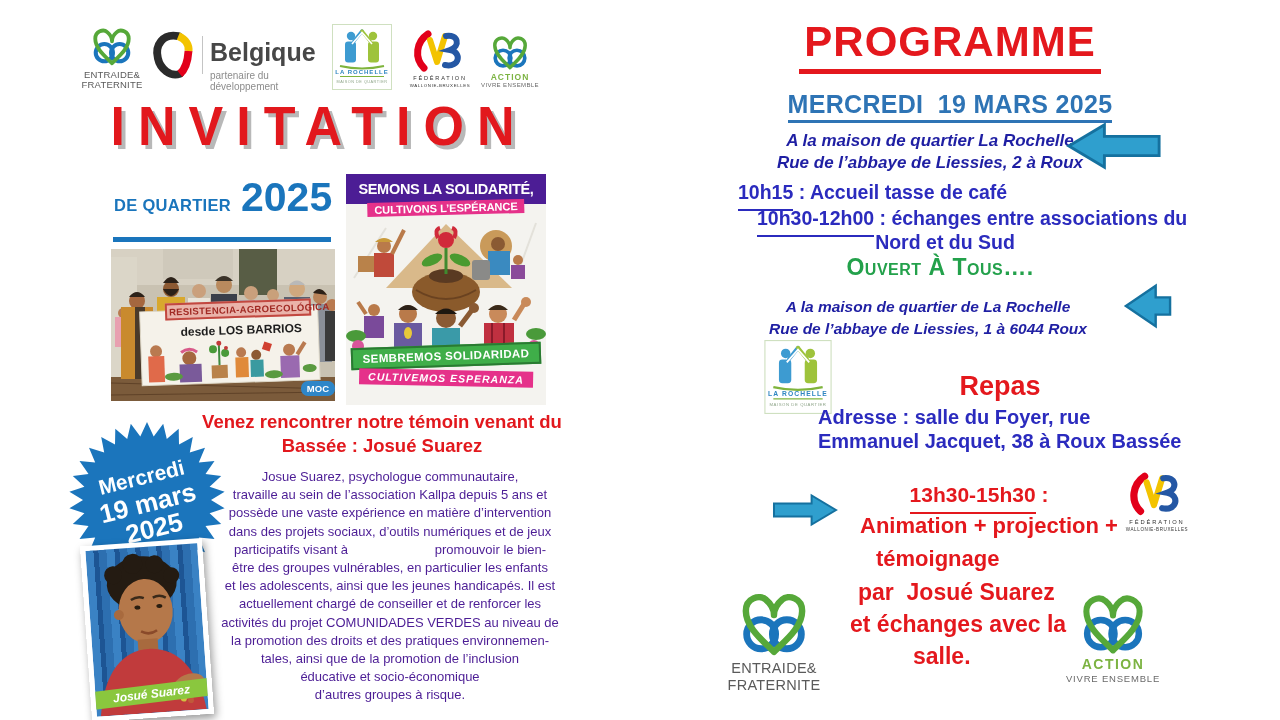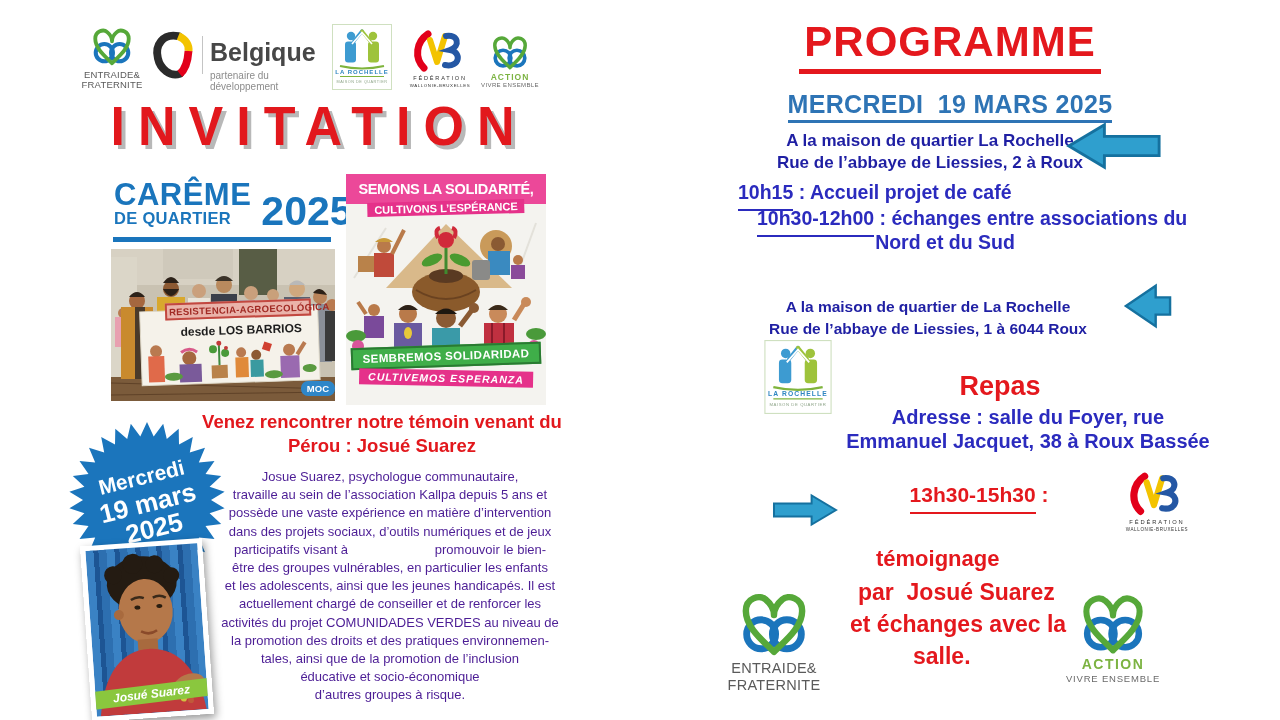--- a/index.html
+++ b/index.html
@@ -34,21 +34,21 @@
   
   .group-photo { width:224px; height:152px; overflow:hidden; }
   .gp-overlay { position:absolute; text-align:center; }
   .gp-title { background:#eab3aa; border:2px solid #c24840; color:#a12a24;
     font-size:9.5px; font-weight:bold; letter-spacing:.3px; padding:1px 2px;
     transform:rotate(-2deg); white-space:nowrap; }
   .gp-sub { color:#1d1d1d; font-size:12px; font-weight:bold; transform:rotate(-2deg); white-space:nowrap;}
   .gp-credit { background:#2e86c8; color:#fff; font-size:9.5px; font-weight:bold; padding:2px 6px; }
 
   .poster { width:200px; height:231px; background:#f4f3ef; overflow:hidden; }
-  .poster-band1 { height:30px; background:#ec4899; display:flex; align-items:center; justify-content:center;
+  .poster-band1 { height:30px; background:#4c1d95; display:flex; align-items:center; justify-content:center;
     color:#fff; font-weight:bold; font-size:14.5px; letter-spacing:-.3px; white-space:nowrap; }
   .poster-band2 { position:absolute; top:27px; left:50%; transform:translateX(-50%) rotate(-1.5deg);
     background:#e5318a; color:#fff; font-weight:bold; font-size:11px; padding:1px 7px; white-space:nowrap; }
   .poster-banner1 { position:absolute; top:171px; left:5px; right:5px; background:#3fae49;
     border:2px solid #2a7a32; color:#fff; font-weight:bold; font-size:11.5px; text-align:center;
     padding:3px 0; transform:rotate(-2deg); letter-spacing:.4px; white-space:nowrap;}
   .poster-banner2 { position:absolute; top:196px; left:50%; transform:translateX(-50%) rotate(1.2deg);
     background:#e5318a; color:#fff; font-weight:bold; font-style:italic; font-size:10.5px;
     padding:2px 9px; letter-spacing:1px; white-space:nowrap;}
 
@@ -67,27 +67,27 @@
   .josue-caption { position:absolute; left:-6px; right:-6px; bottom:10px; background:#8ac73e;
     color:#fff; font-weight:bold; font-style:italic; font-size:12px; text-align:center;
     padding:2px 0; transform:rotate(-3deg); }
 
   
   .center-wrap { text-align:center; }
   .prog-title { display:inline-block; font-size:42px; font-weight:800; color:#e4181d;
     letter-spacing:1px; border-bottom:5px solid #e4181d; padding:0 5px 3px; }
   .date-head { display:inline-block; font-size:25px; font-weight:800; color:#2e74b5;
     border-bottom:3px solid #2e74b5; padding-bottom:1px; letter-spacing:.3px; }
-  .venue { color:#1f1fa3; font-weight:bold; text-align:center;
+  .venue { color:#1f1fa3; font-weight:bold; font-style:italic; text-align:center;
     white-space:pre-line; }
   .blue-item { color:#2b2bbe; font-weight:bold; font-size:19.5px; }
   .u { border-bottom:2px solid currentColor; padding-bottom:6px; }
   .openall { color:#23a14b; font-weight:bold; font-size:23px; font-variant:small-caps; letter-spacing:.5px; }
   .red-item { color:#e4181d; font-weight:bold; }
-  .addr { color:#2b2bbe; font-weight:bold; font-size:20px; text-align:center;
+  .addr { color:#2b2bbe; font-weight:bold; font-size:20px; 
     line-height:1.18; white-space:pre-line; }
 
   .lr-title { font-size:6px; font-weight:bold; fill:#2e86c1; letter-spacing:1px; text-anchor:middle;
     font-family:"Liberation Sans",sans-serif;}
   .lr-sub { font-size:3.8px; fill:#8fa58a; letter-spacing:.5px; text-anchor:middle;
     font-family:"Liberation Sans",sans-serif;}
   .fwb-t1 { font-size:5.6px; fill:#333; letter-spacing:1.8px; text-anchor:middle; font-family:"Liberation Sans",sans-serif;}
   .fwb-t2 { font-size:4.4px; fill:#333; letter-spacing:.6px; text-anchor:middle; font-family:"Liberation Sans",sans-serif;}
 
   .ef-big-text { font-size:14.5px; color:#5a5a5a; line-height:1.15; text-align:center; letter-spacing:.3px;}
@@ -175,21 +175,20 @@
   </div>
   <div class="abs" style="left:470px;top:72px;width:80px;">
     <div style="font-size:8.5px;font-weight:bold;color:#7cb342;letter-spacing:1px;text-align:center;">ACTION</div>
     <div style="font-size:6px;color:#6a6a6a;text-align:center;letter-spacing:.4px;">VIVRE ENSEMBLE</div>
   </div>
 
   <div class="abs invitation" style="left:84px;top:96px;">INVITATION</div>
 
   <div class="abs careme" style="left:114px;top:180px;">
     <div>
-      <div class="careme-l1">CARÊME</div>
       <div class="careme-l2">DE QUARTIER</div>
     </div>
     <div class="careme-year">2025</div>
   </div>
   <div class="abs careme-rule" style="left:113px;top:237px;"></div>
 
   <div class="abs group-photo" style="left:111px;top:249px;">
     <svg width="224" height="152" viewBox="0 0 224 152">
       <rect width="224" height="152" fill="#c9c2b2"></rect>
       <rect width="224" height="36" fill="#d7d1c3"></rect>
@@ -312,21 +311,21 @@
       <ellipse cx="10" cy="118" rx="10" ry="6" fill="#4a9a3a"></ellipse>
       <ellipse cx="190" cy="116" rx="10" ry="6" fill="#4a9a3a"></ellipse>
       <circle cx="12" cy="128" r="6" fill="#d8559a"></circle>
         <circle cx="188" cy="128" r="6" fill="#d8559a"></circle>
     </svg>
     <div class="poster-banner1">SEMBREMOS SOLIDARIDAD</div>
     <div class="poster-banner2">CULTIVEMOS ESPERANZA</div>
   </div>
 
   <div class="abs witness" style="left:202px;top:410px;">Venez rencontrer notre témoin venant du
-Pérou : Josué Suarez</div>
+Bassée : Josué Suarez</div>
 
   <div class="abs" style="left:67px;top:420px;">
     <svg width="160" height="160" viewBox="0 0 160 160">
       <polygon id="star-poly" fill="#1b75bc" points="80.0,2.0 86.7,16.4 96.2,3.7 99.8,19.1 111.7,8.7 112.0,24.6 125.8,16.9 122.8,32.4 138.0,27.8 131.8,42.4 147.5,41.0 138.5,54.0 154.2,55.9 142.6,66.7 157.6,71.8 144.0,80.0 157.6,88.2 142.6,93.3 154.2,104.1 138.5,106.0 147.5,119.0 131.8,117.6 138.0,132.2 122.8,127.6 125.8,143.1 112.0,135.4 111.7,151.3 99.8,140.9 96.2,156.3 86.7,143.6 80.0,158.0 73.3,143.6 63.8,156.3 60.2,140.9 48.3,151.3 48.0,135.4 34.2,143.1 37.2,127.6 22.0,132.2 28.2,117.6 12.5,119.0 21.5,106.0 5.8,104.1 17.4,93.3 2.4,88.2 16.0,80.0 2.4,71.8 17.4,66.7 5.8,55.9 21.5,54.0 12.5,41.0 28.2,42.4 22.0,27.8 37.2,32.4 34.2,16.9 48.0,24.6 48.3,8.7 60.2,19.1 63.8,3.7 73.3,16.4"></polygon>
       <g transform="rotate(-14 80 80)">
         <text x="80" y="64" class="star-text" font-size="21">Mercredi</text>
         <text x="80" y="92" class="star-text" font-size="26">19 mars</text>
         <text x="80" y="118" class="star-text" font-size="26">2025</text>
       </g>
     </svg>
@@ -378,28 +377,29 @@
   </div>
 
   <div class="abs venue" style="left:730px;top:130px;width:400px;font-size:17px;line-height:1.3;">A la maison de quartier La Rochelle
 Rue de l’abbaye de Liessies, 2 à Roux</div>
 
   <svg class="abs" style="left:1066px;top:122px;" width="96" height="48" viewBox="0 0 100 50">
       <use href="#arrow-left"></use>
     </svg>
 
   <div class="abs blue-item" style="left:738px;top:181px;">
-    <span class="u">10h15</span><span> : Accueil projet de café</span>
+    <span class="u">10h15</span><span> : Accueil tasse de café</span>
   </div>
 
   <div class="abs blue-item" style="left:757px;top:207px;">
     <span class="u">10h30-12h00</span><span> : échanges entre associations du</span>
   </div>
   <div class="abs blue-item center-wrap" style="left:760px;top:231px;width:370px;">Nord et du Sud</div>
 
+  <div class="abs center-wrap openall" style="left:740px;top:254px;width:400px;">Ouvert À Tous….</div>
 
   <div class="abs venue" style="left:728px;top:296px;width:400px;font-size:15.5px;line-height:1.4;">A la maison de quartier de La Rochelle
 Rue de l’abbaye de Liessies, 1 à 6044 Roux</div>
 
   <svg class="abs" style="left:1122px;top:282px;" width="52" height="48" viewBox="0 0 52 50">
     <polygon points="3,25 34,4 34,16 49,16 49,34 34,34 34,46" fill="#2f9fce" stroke="#15719f" stroke-width="2.5"></polygon>
   </svg>
 
   <div class="abs" style="left:764px;top:340px;">
     <svg width="68" height="74" viewBox="0 0 60 66">
@@ -424,20 +424,21 @@
   </div>
 
   <div class="abs" style="left:1124px;top:468px;">
     <svg width="66" height="66" viewBox="0 0 64 64">
       <use href="#fwbmark"></use>
       <text x="32" y="54" class="fwb-t1">FÉDÉRATION</text>
       <text x="32" y="61" class="fwb-t2">WALLONIE-BRUXELLES</text>
     </svg>
   </div>
 
+  <div class="abs red-item" style="left:860px;top:513px;font-size:22px;">Animation + projection +</div>
   <div class="abs red-item" style="left:876px;top:546px;font-size:22px;">témoignage</div>
   <div class="abs red-item" style="left:858px;top:579px;font-size:23px;">par&nbsp; Josué Suarez</div>
   <div class="abs red-item" style="left:850px;top:611px;font-size:23px;">et échanges avec la</div>
   <div class="abs red-item" style="left:913px;top:643px;font-size:23px;">salle.</div>
 
   <div class="abs" style="left:733px;top:586px;">
     <svg width="82" height="74" viewBox="0 0 100 92">
         <use href="#efmark"></use>
       </svg>
   </div>

